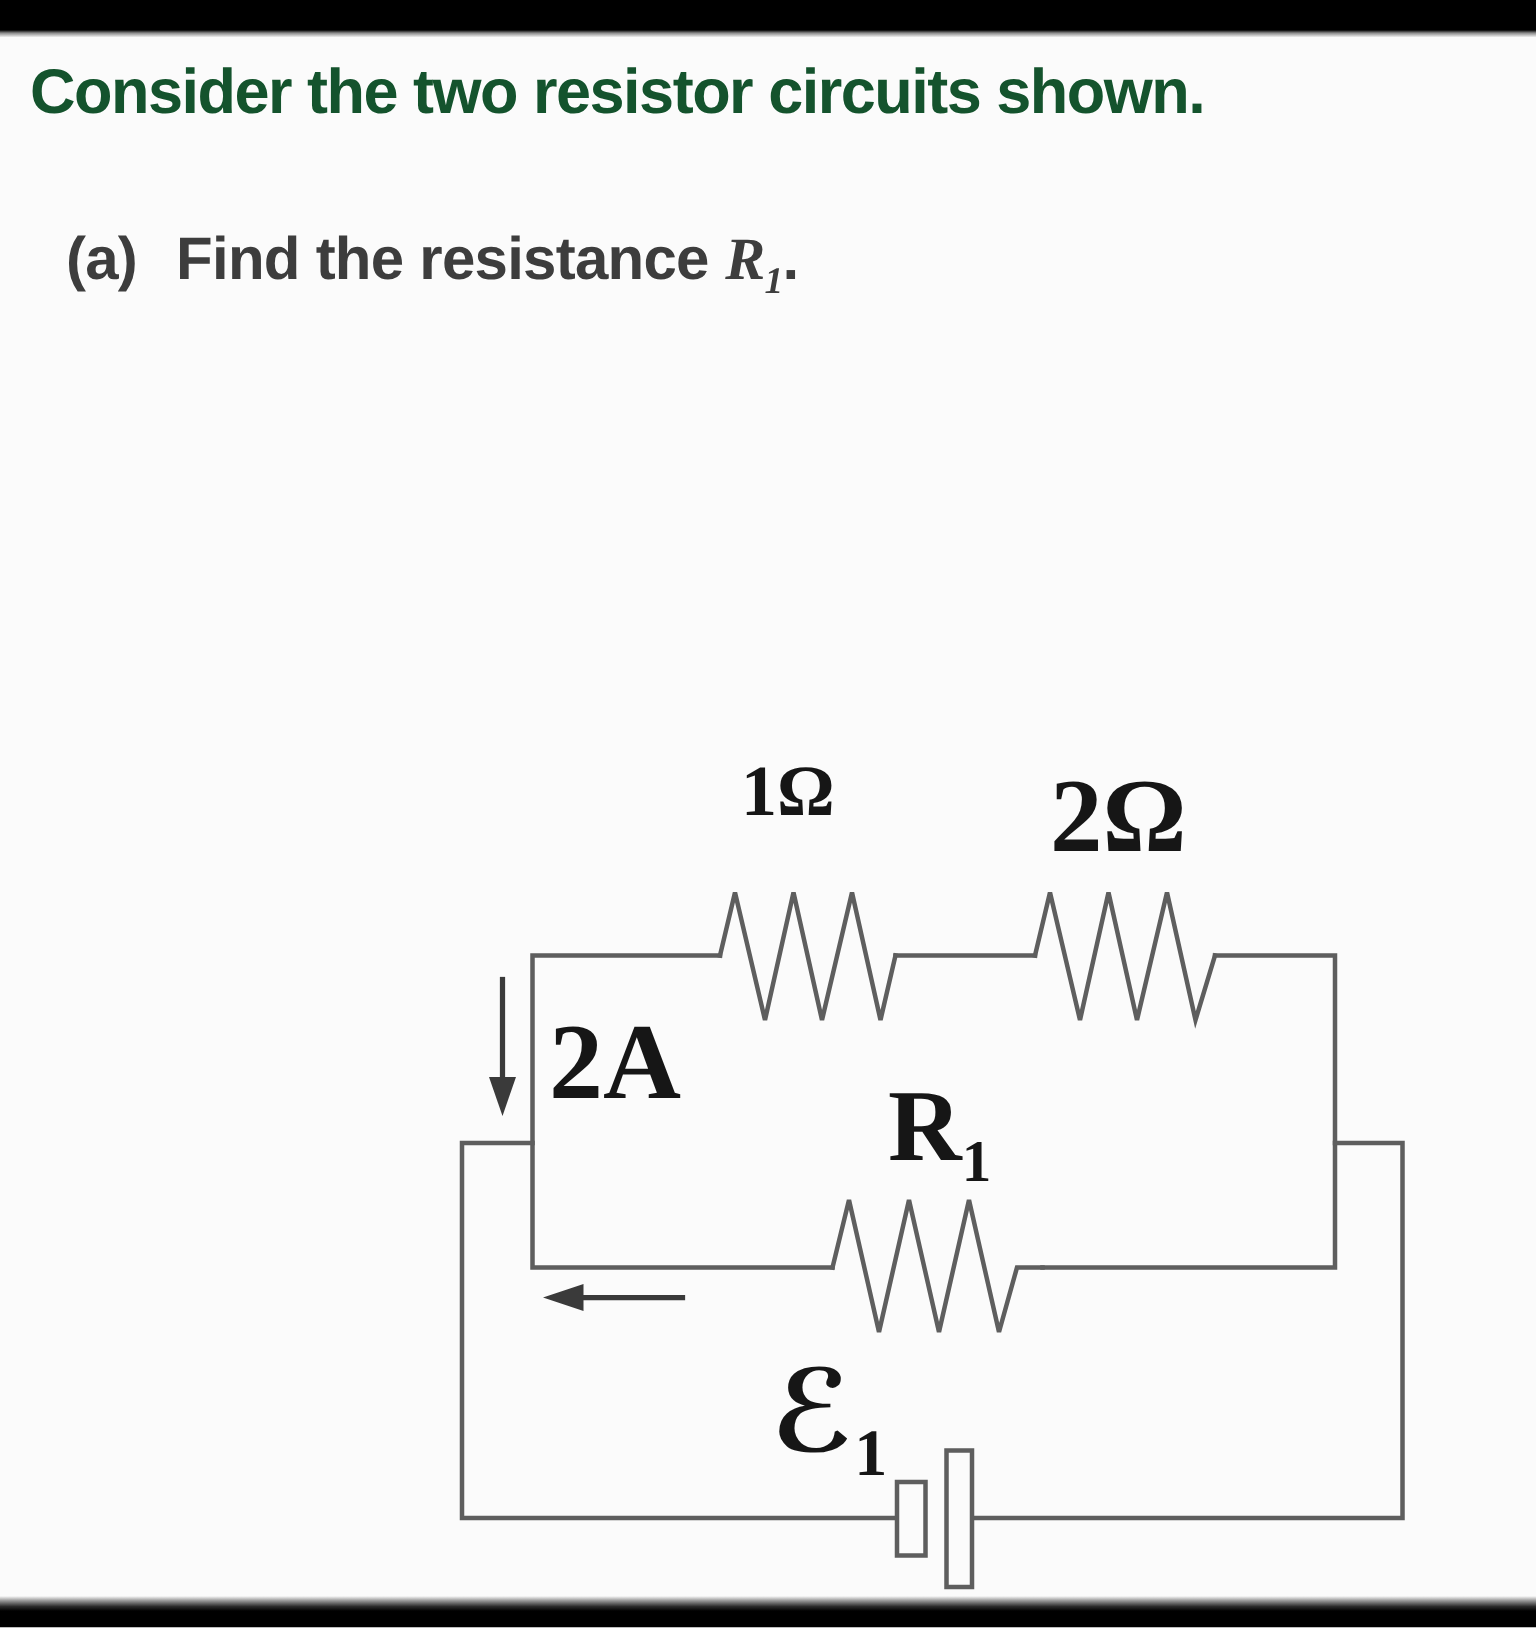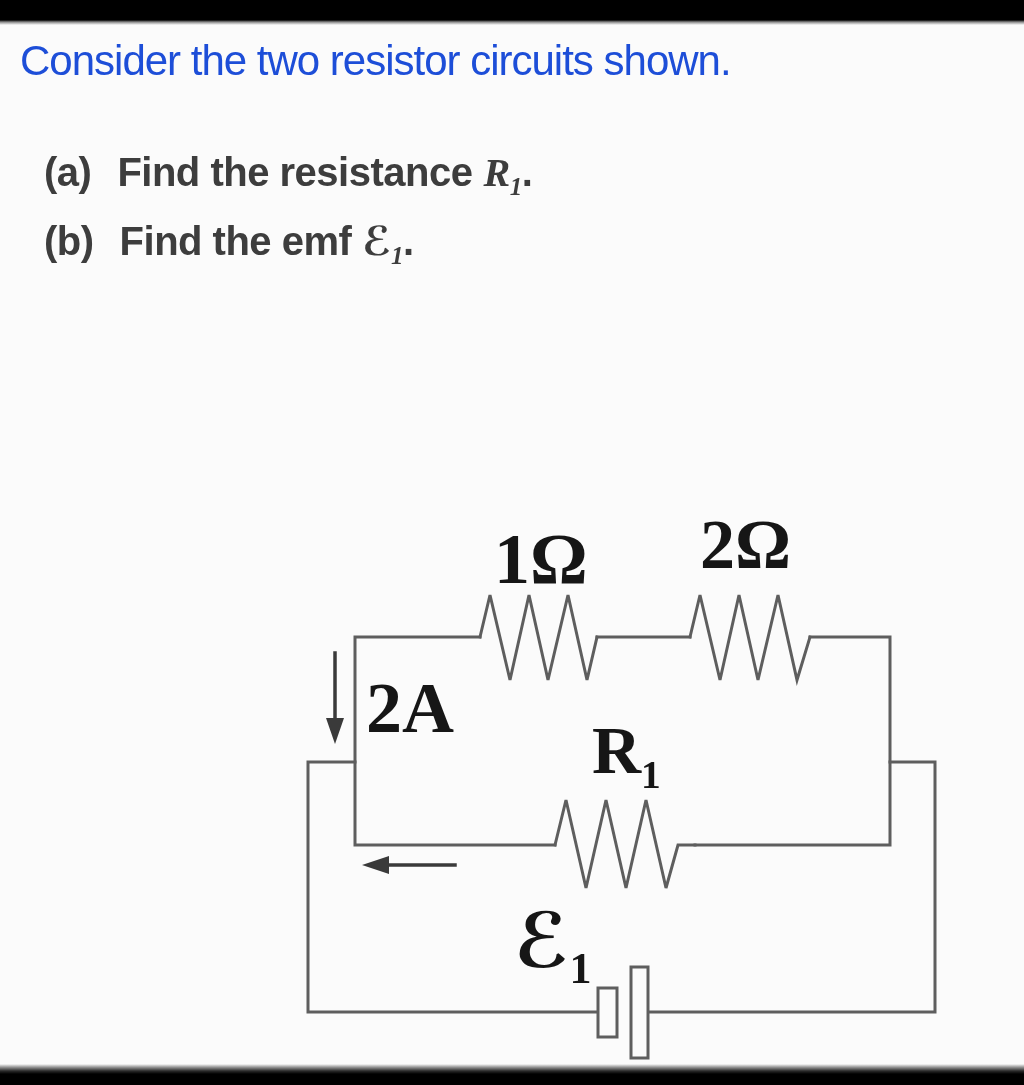--- a/index.html
+++ b/index.html
@@ -11,21 +11,21 @@
   .topbar{
     position:absolute;left:0;top:0;width:1024px;height:25px;
     background:linear-gradient(to bottom,#000 0px,#000 20px,#8a8a8a 22px,#fbfbfb 25px);
   }
   .bottombar{
     position:absolute;left:0;top:1064px;width:1024px;height:21px;
     background:linear-gradient(to bottom,#fbfbfb 0px,#9a9a9a 3px,#2a2a2a 7px,#000 10px,#000 21px);
   }
   .title{
     position:absolute;left:20px;top:37px;margin:0;
-    font-size:42px;font-weight:400;letter-spacing:-1px;color:#1d4ed8;
+    font-size:42px;font-weight:700;letter-spacing:-1px;color:#14532d;
     white-space:nowrap;
     text-align:center;
   }
   .q{
     position:absolute;left:32px;margin:12px;
     font-size:40px;font-weight:600;letter-spacing:-0.5px;color:#3d3d3d;
     white-space:nowrap;
   }
   .q-a{top:137px;} .q-b{top:205px;} .q-c{top:280px;} .q-d{top:353px;}
   .qlabel{display:inline-block;margin-right:26px;}
@@ -38,44 +38,41 @@
     font-family:"Liberation Serif","DejaVu Serif",serif;
     font-style:italic;font-weight:600;font-size:25px;
   }
   .circuit-svg{position:absolute;left:0;top:0;}
   .clabel{
     position:absolute;line-height:1;white-space:nowrap;
     font-family:"Liberation Serif","DejaVu Serif",serif;
     font-weight:700;color:#161616;
   }
   .clabel sub{font-size:0.58em;line-height:1;}
-  .lbl-1ohm{left:494px;top:523px;font-size:72px;}
+  .lbl-1ohm{left:494px;top:504px;font-size:48px;}
   .lbl-2ohm{left:700px;top:510px;font-size:70px;text-align:center;}
   .lbl-2a{left:366px;top:672px;font-size:72px;}
   .lbl-1a{left:372px;top:766px;font-size:70px;}
   .lbl-r1{left:592px;top:700px;font-size:68px;margin-top:16px;}
   .lbl-emf{left:514px;top:903px;font-size:76px;}
   .lbl-emf .emf-main{font-family:"DejaVu Serif","DejaVu Sans",serif;font-style:italic;}
 </style>
 </head>
 <body>
 
 <div class="page">
 
   <div class="topbar"></div>
 
   <h1 class="title">Consider the two resistor circuits shown.</h1>
 
   <div class="q q-a">
     <span class="qlabel">(a)</span><span class="qtext">Find the resistance</span><span class="qsym">R</span><sub class="qsub">1</sub><span>.</span>
   </div>
 
-  <div class="q q-b">
-    <span class="qlabel">(b)</span><span class="qtext">Find the emf</span><span class="qsym script">ℰ</span><sub class="qsub">1</sub><span>.</span>
-  </div>
 
 
 
   <svg class="circuit-svg" width="1024" height="1085" viewBox="0 0 1024 1085" fill="none" stroke="#5e5e5e" stroke-width="3" stroke-linecap="square">
 
     <path d="M480,637 L355,637 L355,845 L555,845"></path>
     <path d="M597,637 L690,637"></path>
     <path d="M810,637 L890,637 L890,845 L695,845"></path>
 
     <path d="M355,762 L308,762 L308,1012 L598,1012"></path>

